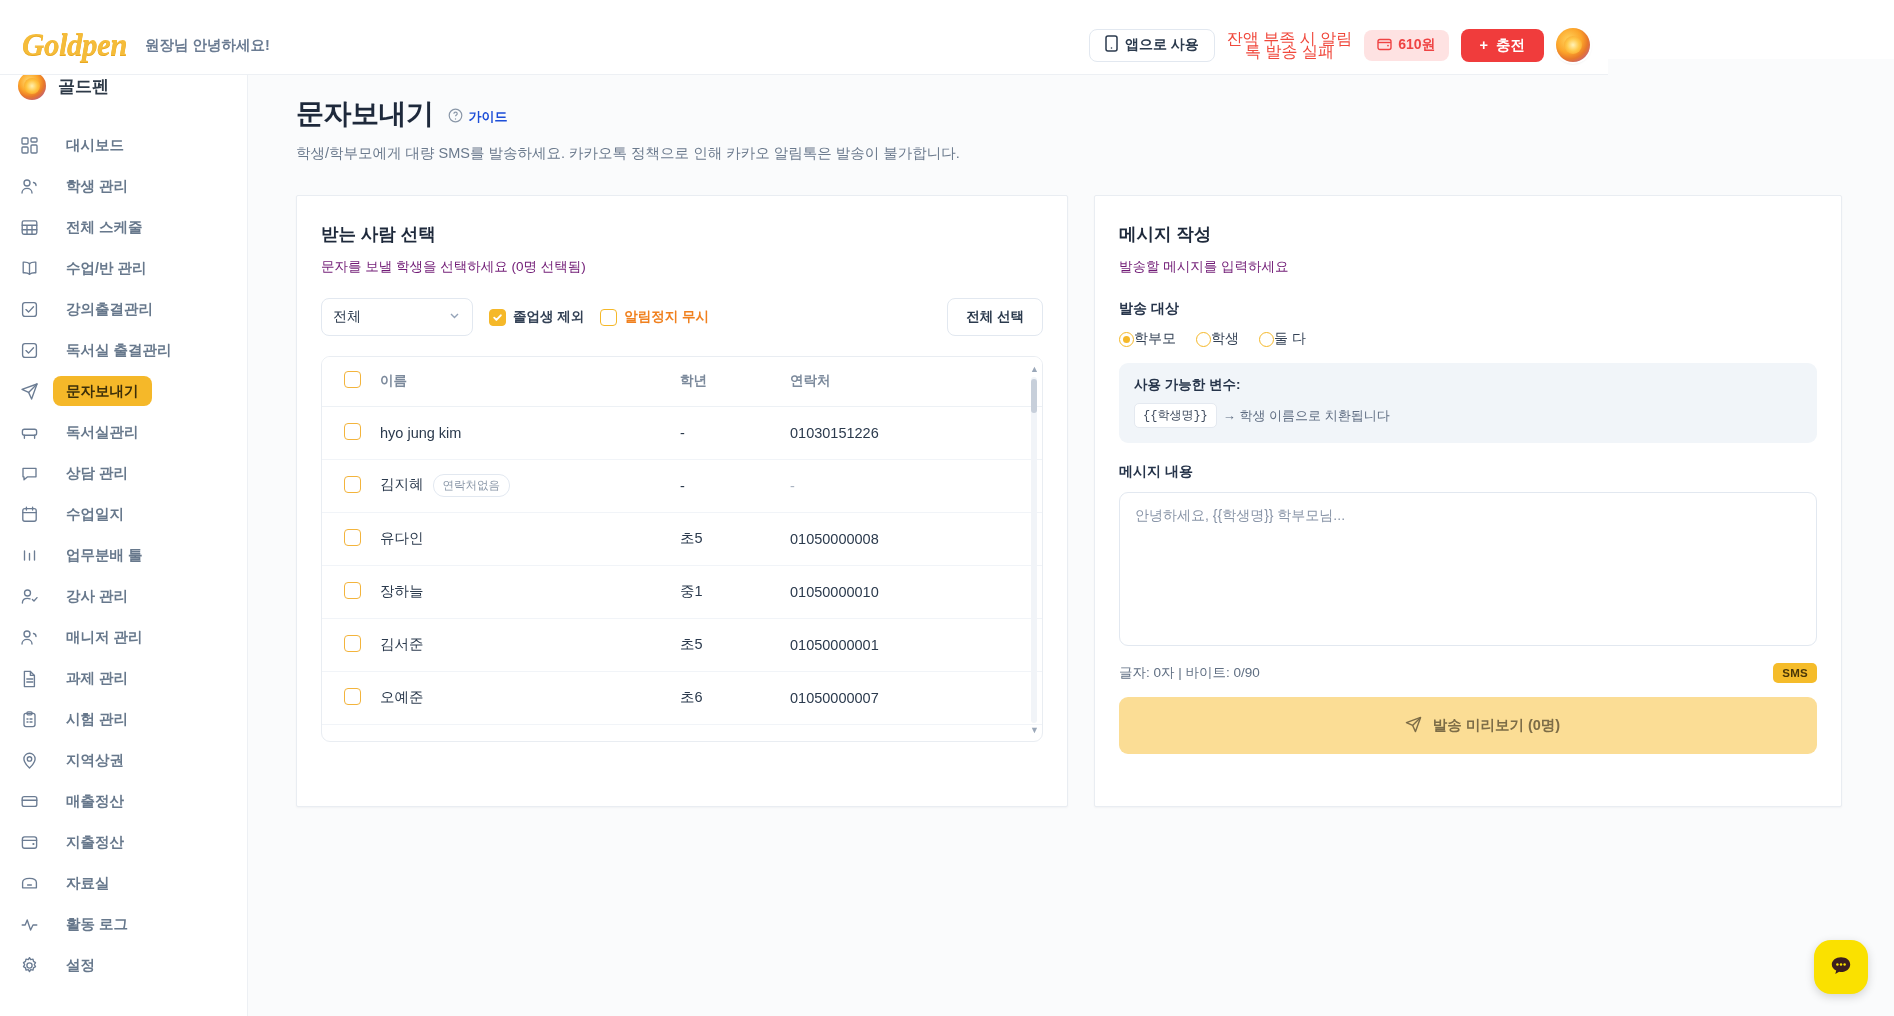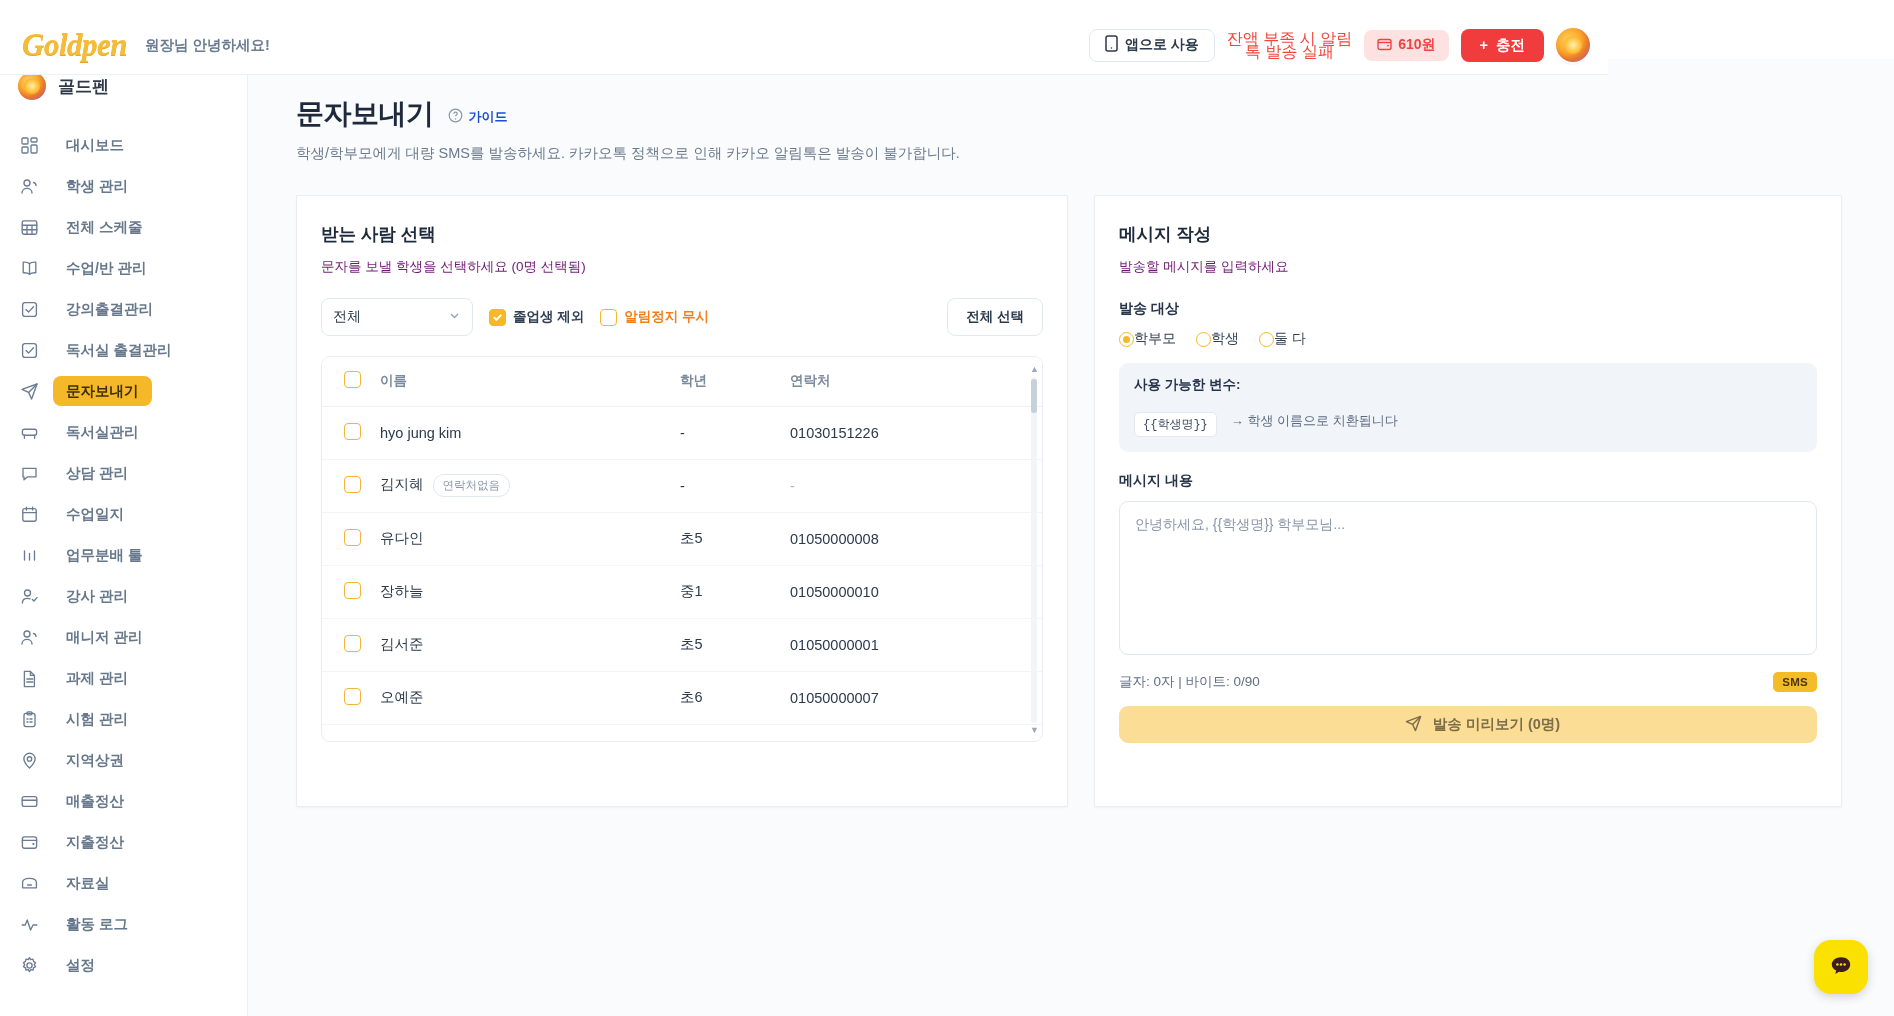--- a/index.html
+++ b/index.html
@@ -213,21 +213,21 @@
     display: flex; align-items: center; justify-content: center;
   }
   .radio.on::after { content:""; width: 7px; height: 7px; border-radius:50%; background:#F5B829; }
   .radio-label { font-size: 14px; color: #334155; }
 
   .var-box {
     margin-top: 15px; background: #F1F5F9; border-radius: 9px;
     padding: 13px 15px 15px 15px;
   }
   .var-title { font-size: 13.5px; font-weight: 700; color: #26344A; }
-  .var-line { display: flex; align-items: flex-start; gap: 14px; margin-top: 18px; }
+  .var-line { display: flex; align-items: center; gap: 6px; margin-top: 9px; }
   .var-chip {
     background: #fff; border: 1px solid #E4E9F0; border-radius: 5px;
     padding: 3px 8px; font-family: "Liberation Mono", "DejaVu Sans Mono", monospace;
     font-size: 12px; color: #3F4B5E;
   }
   .var-desc { font-size: 13px; color: #5D6B80; }
 
   .msg-label { margin-top: 20px; font-size: 14px; font-weight: 700; color: #26344A; }
   .msg-area {
     margin-top: 11px; width: 100%; height: 154px;
@@ -237,21 +237,21 @@
   }
   .msg-area::placeholder { color: #8995A8; }
   .meta-row { display: flex; align-items: center; margin-top: 13px; }
   .meta-count { font-size: 13.5px; color: #5F6E82; }
   .sms-badge {
     margin-left: auto; background: #F5BC2A; color: #4A3708;
     border-radius: 5px; padding: 4px 9px;
     font-size: 11.5px; font-weight: 800; letter-spacing: .3px;
   }
   .send-btn {
-    margin-top: 14px; width: 100%; height: 37px;
+    margin-top: 14px; width: 100%; height: 57px;
     background: #FBDD95; border: none; border-radius: 9px;
     display: flex; align-items: center; justify-content: center; gap: 11px;
     color: #7C6C47; font-size: 14.5px; font-weight: 700; cursor: pointer; padding-left: 29px;
   }
 
   
   .chat-fab {
     position: absolute; right: 26px; bottom: 22px;
     width: 54px; height: 54px; border-radius: 17px;
     background: #FAE100; border: none; cursor: pointer;

